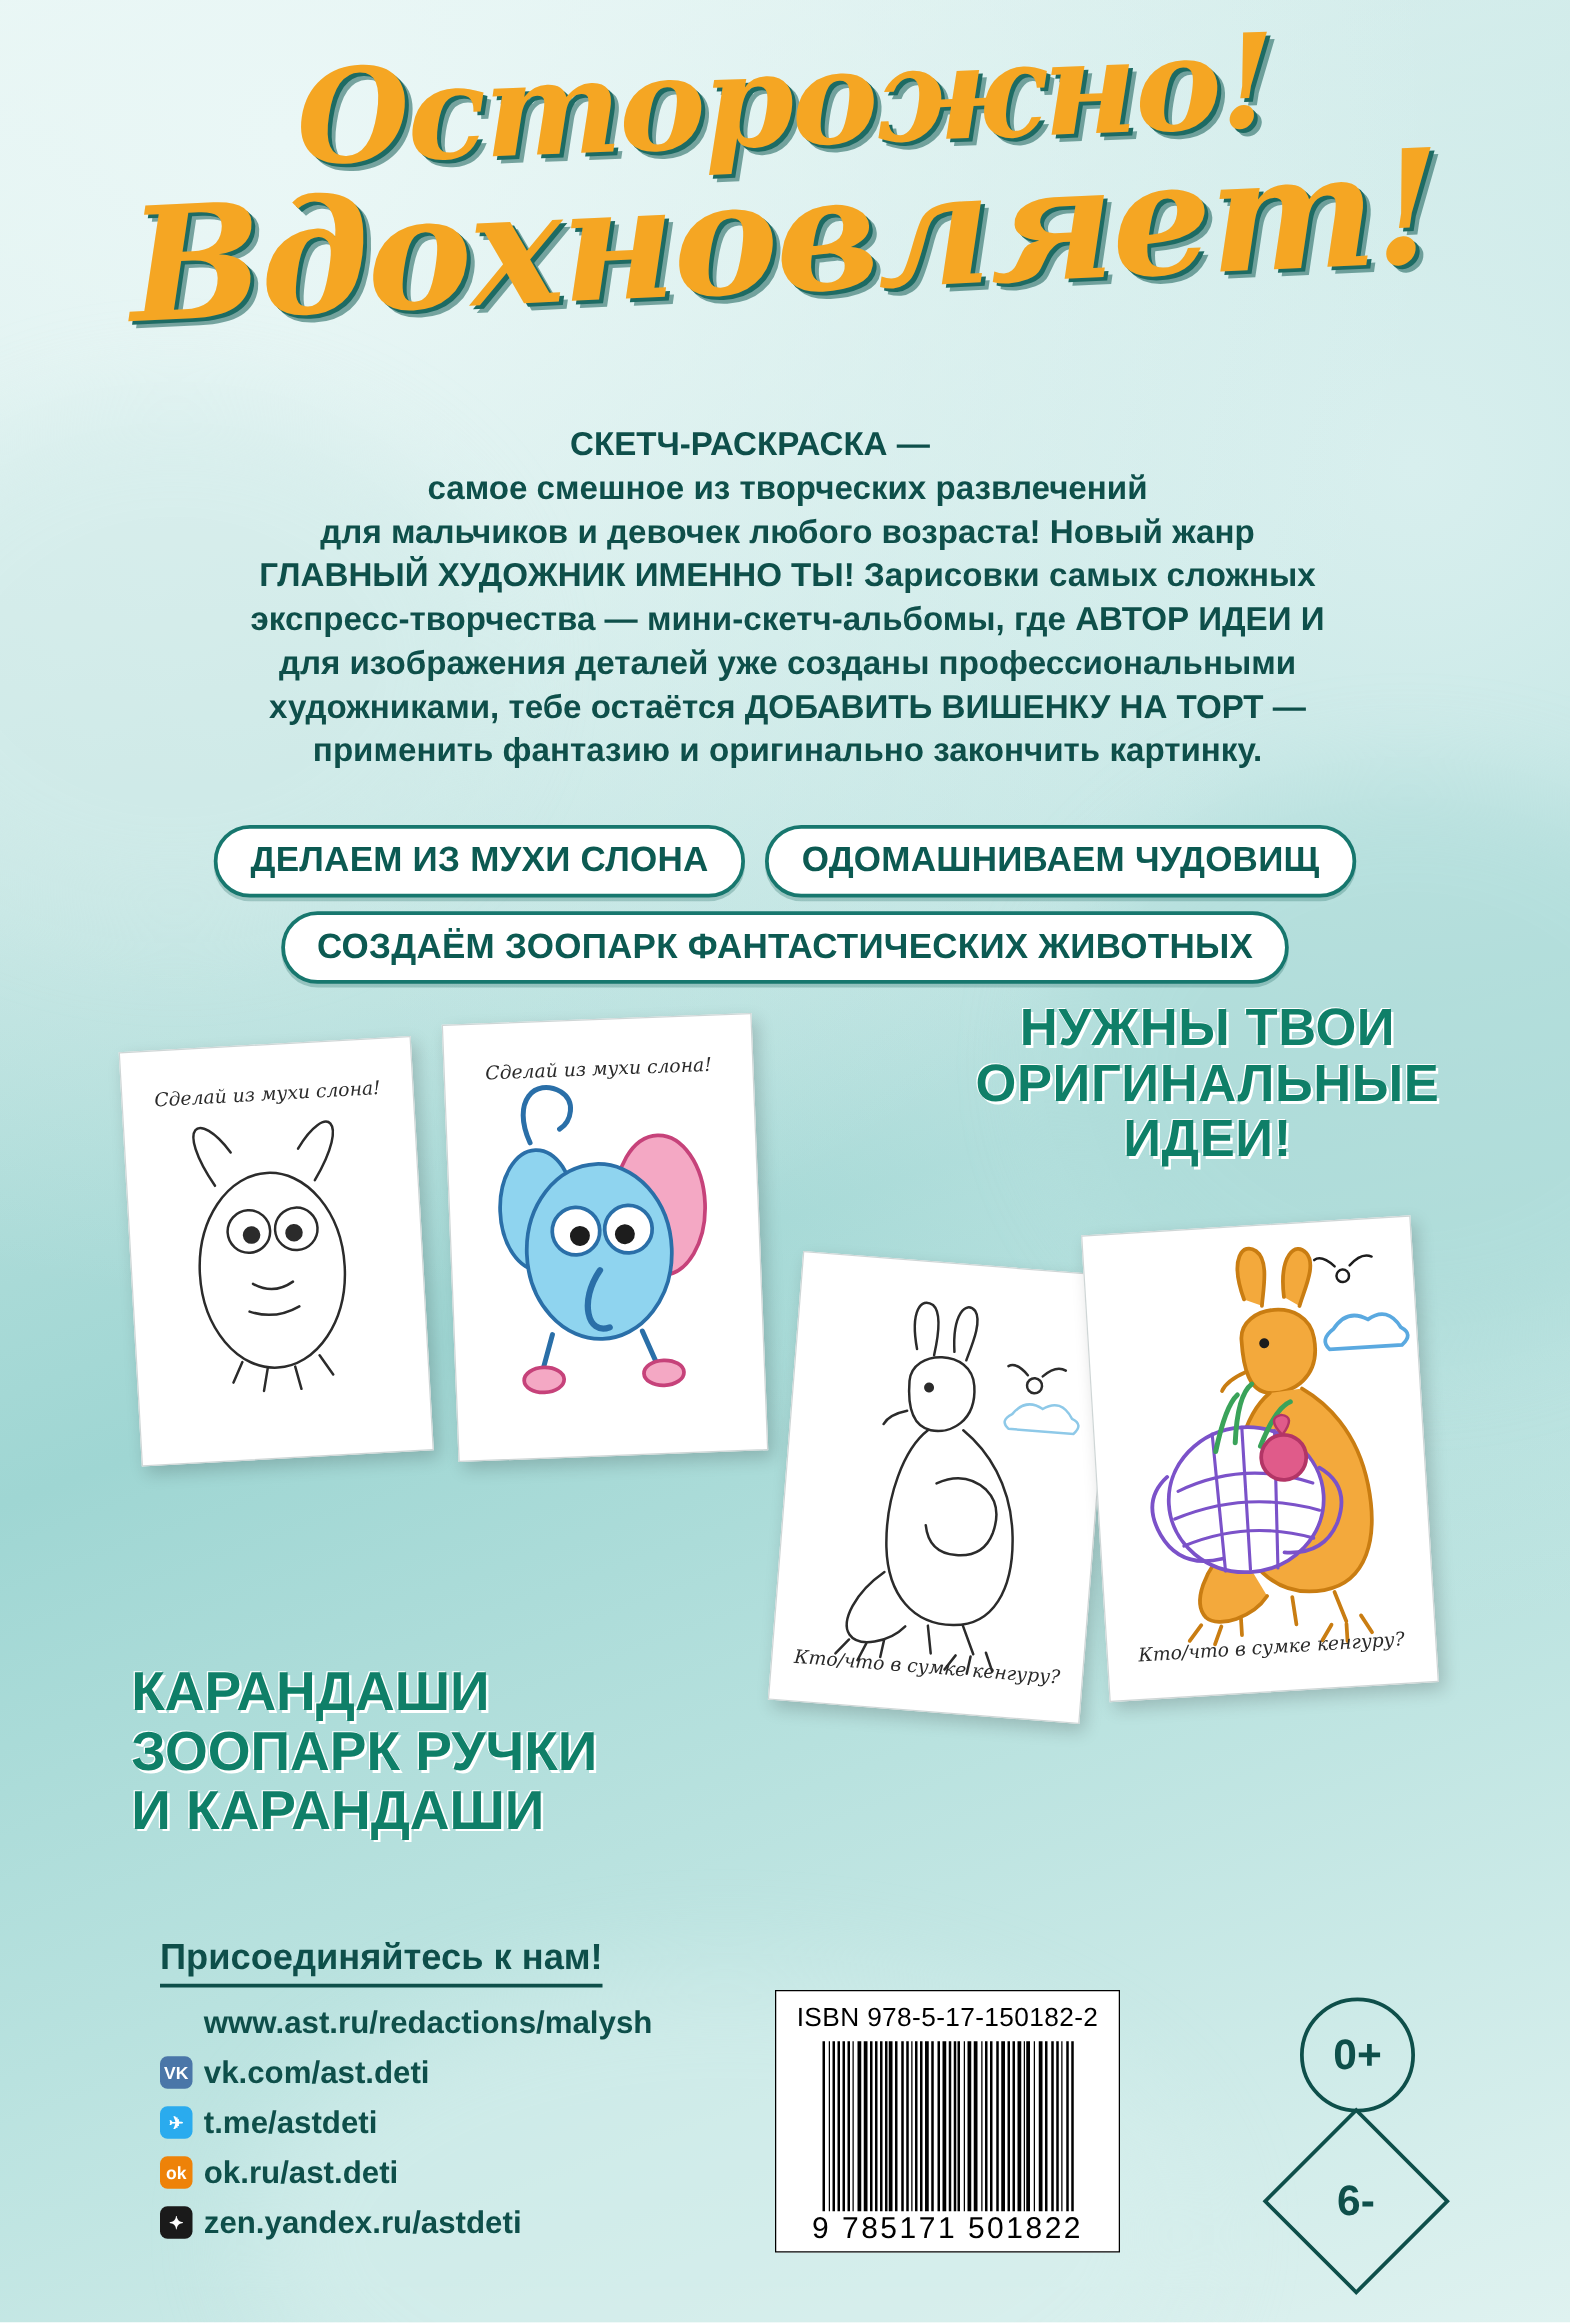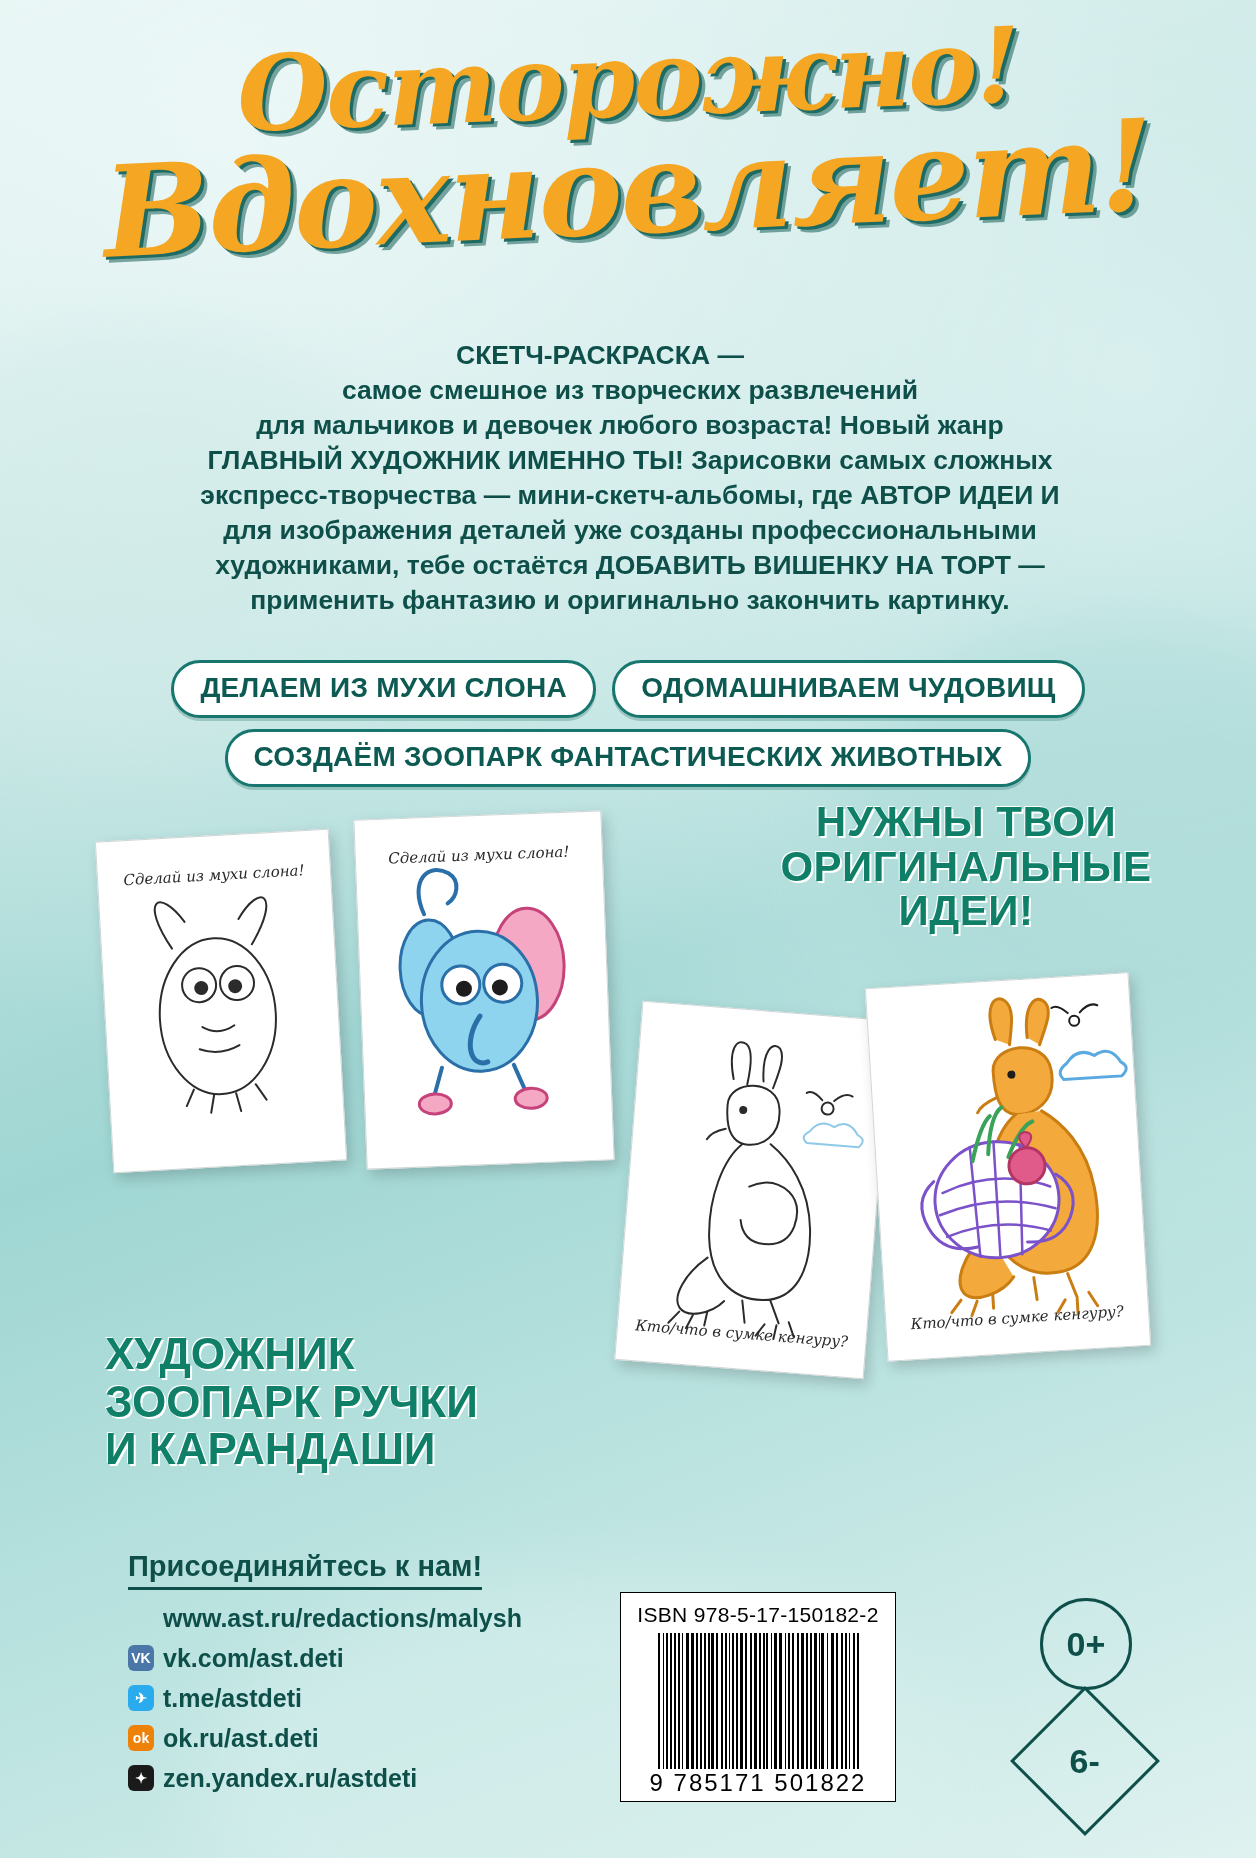--- a/index.html
+++ b/index.html
@@ -285,21 +285,21 @@
     <div class="pill">СОЗДАЁМ ЗООПАРК ФАНТАСТИЧЕСКИХ ЖИВОТНЫХ</div>
   </div>
 
   <div class="shout">
     <span>НУЖНЫ ТВОИ</span>
     <span>ОРИГИНАЛЬНЫЕ</span>
     <span>ИДЕИ!</span>
   </div>
 
   <div class="shout2">
-    <span>ХУДОЖНИК</span>
+    <span>КАРАНДАШИ</span>
     <span>ЗООПАРК РУЧКИ</span>
     <span>И КАРАНДАШИ</span>
   </div>
 
   <div class="cards">
 
     <div class="card c1">
       <div class="cap">Сделай из мухи слона!</div>
       <svg viewBox="0 0 232 330" width="232" height="330">
         <g fill="none" stroke="#2b2b2b" stroke-width="2" stroke-linecap="round">

